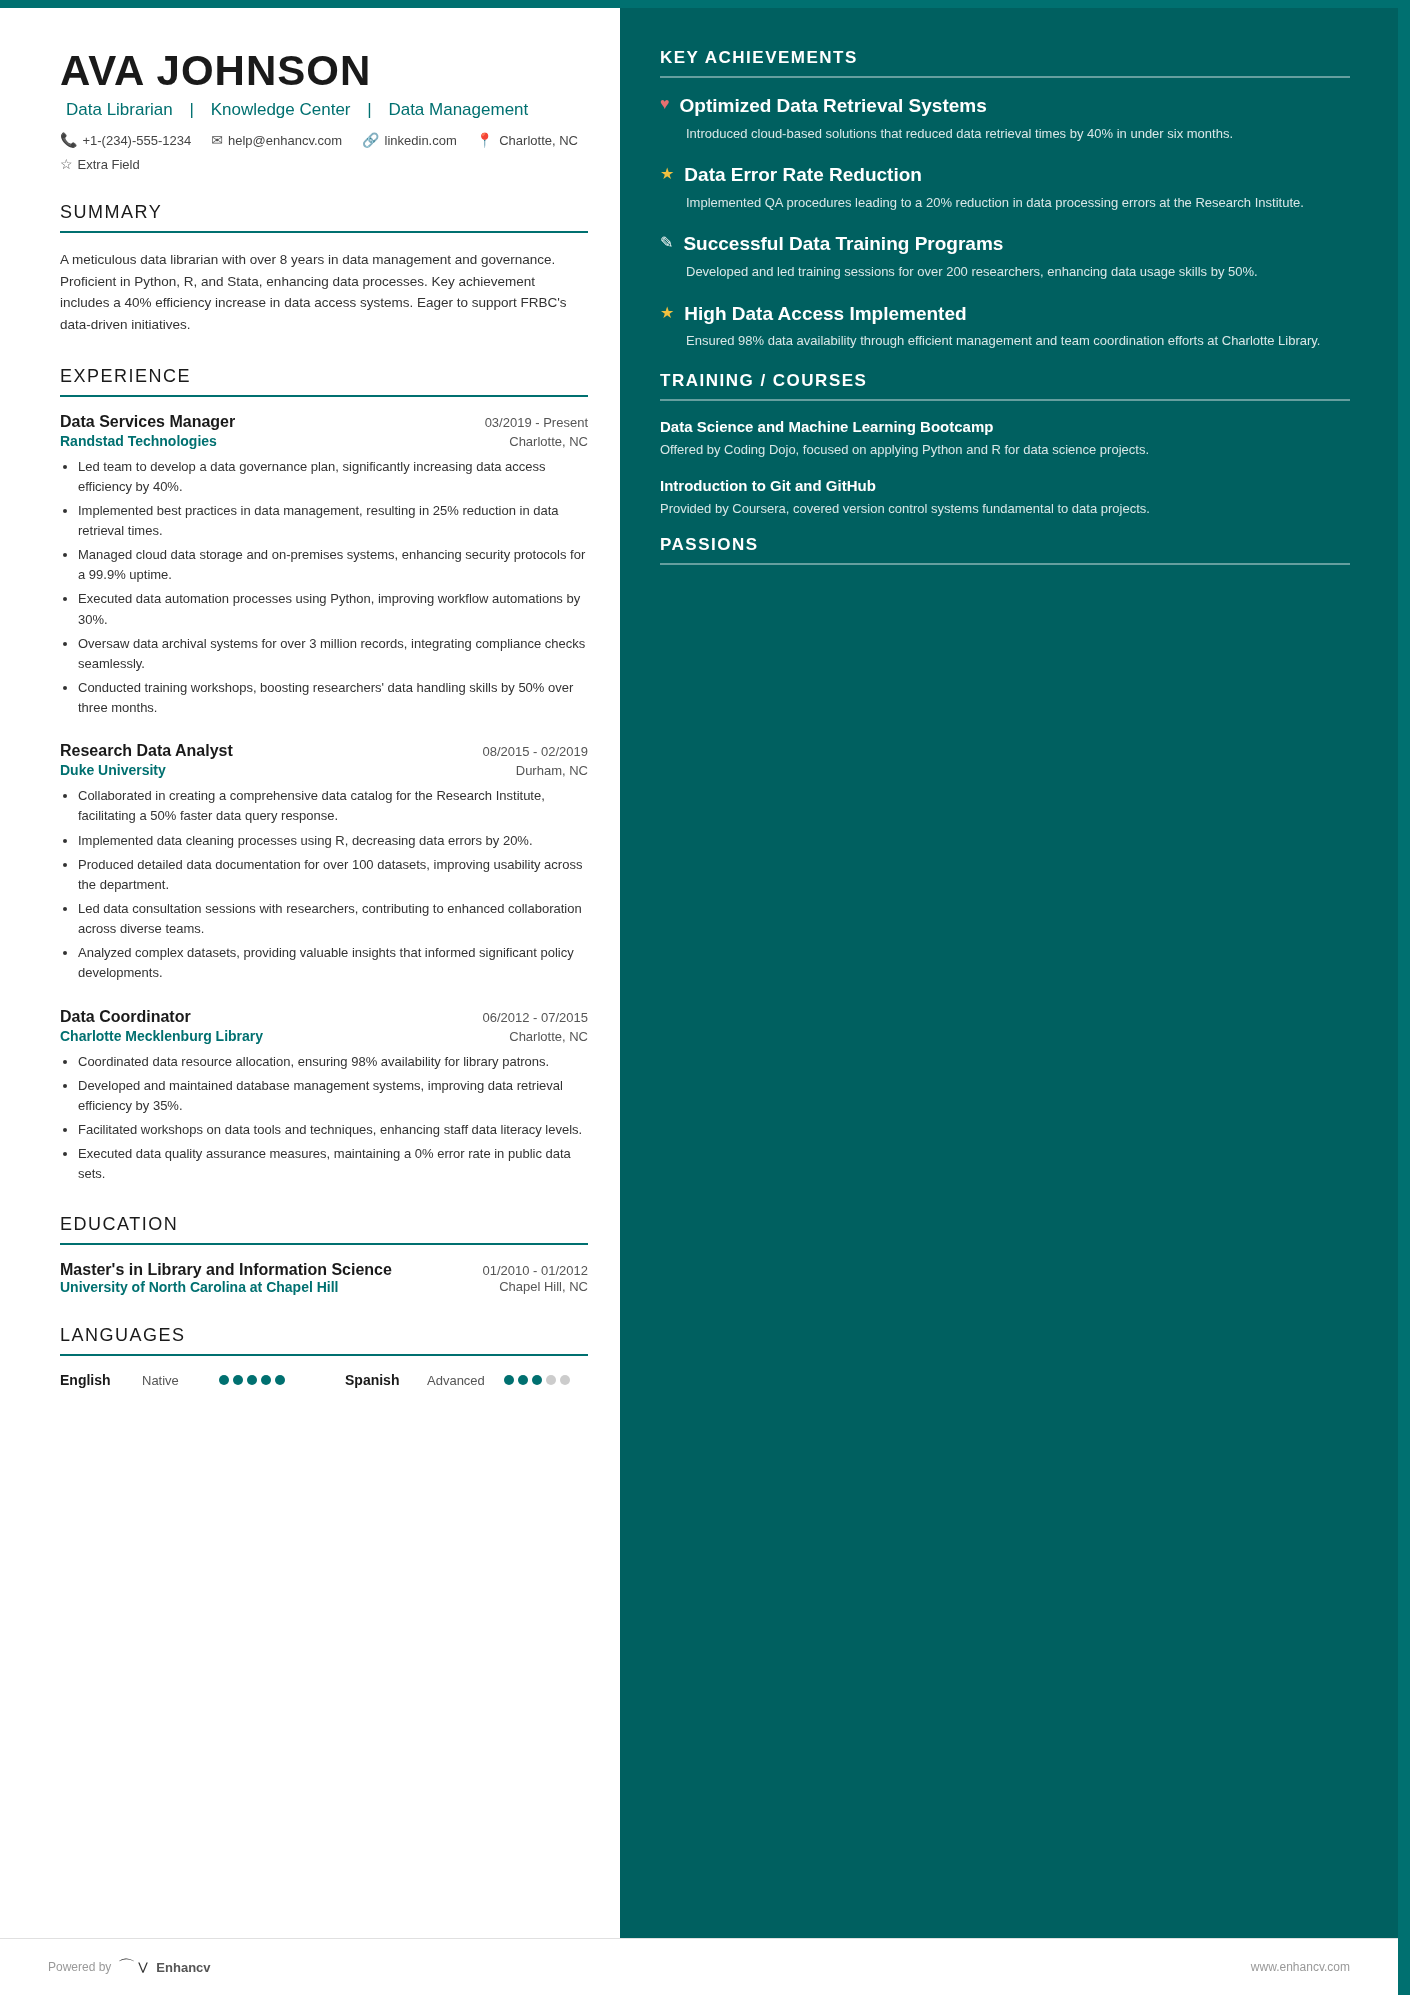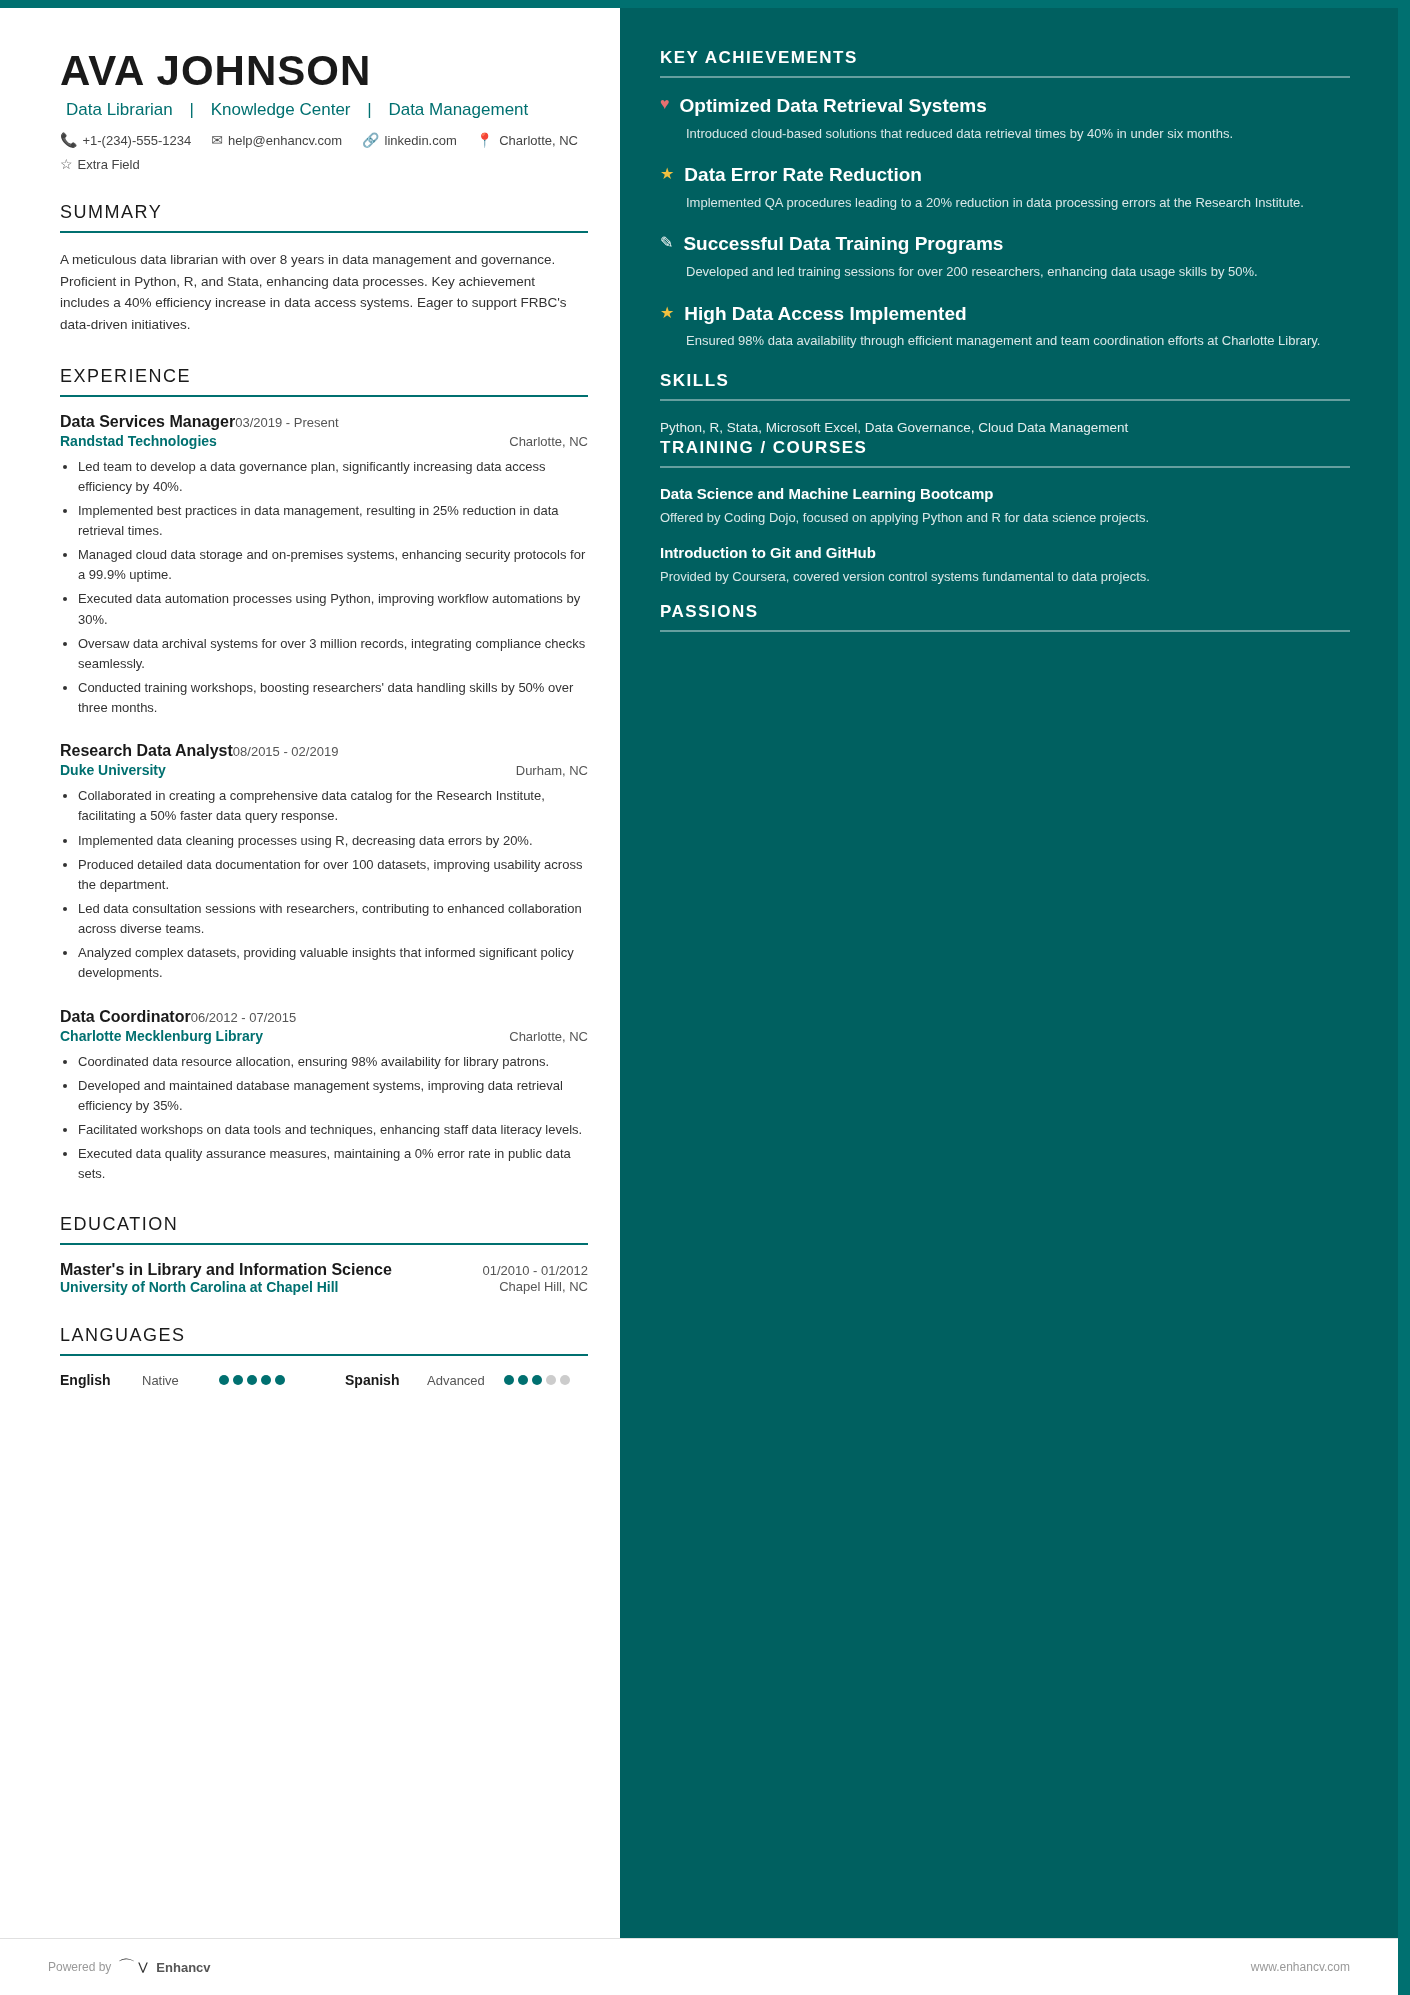--- a/index.html
+++ b/index.html
@@ -111,21 +111,21 @@
       color: #333;
       line-height: 1.6;
     }
 
     
     .exp-block {
       margin-bottom: 24px;
     }
     .exp-header {
       display: flex;
-      justify-content: flex-start;
+      justify-content: space-between;
       align-items: baseline;
     }
     .exp-title {
       font-size: 16px;
       font-weight: 700;
       color: #1a1a1a;
     }
     .exp-dates {
       font-size: 13px;
       color: #555;
@@ -528,25 +528,20 @@
 
         <div class="achievement-item">
           <div class="achievement-header">
             <span class="achievement-icon" style="color:#f0c040;">★</span>
             <span class="achievement-title">High Data Access Implemented</span>
           </div>
           <div class="achievement-desc">Ensured 98% data availability through efficient management and team coordination efforts at Charlotte Library.</div>
         </div>
       </div>
 
-      <div>
-        <div class="right-section-title">SKILLS</div>
-        <div class="right-divider"></div>
-        <div class="skills-text">Python, R, Stata, Microsoft Excel, Data Governance, Cloud Data Management</div>
-      </div>
 
       <div>
         <div class="right-section-title">TRAINING / COURSES</div>
         <div class="right-divider"></div>
 
         <div class="training-item">
           <div class="training-title">Data Science and Machine Learning Bootcamp</div>
           <div class="training-desc">Offered by Coding Dojo, focused on applying Python and R for data science projects.</div>
         </div>
 

